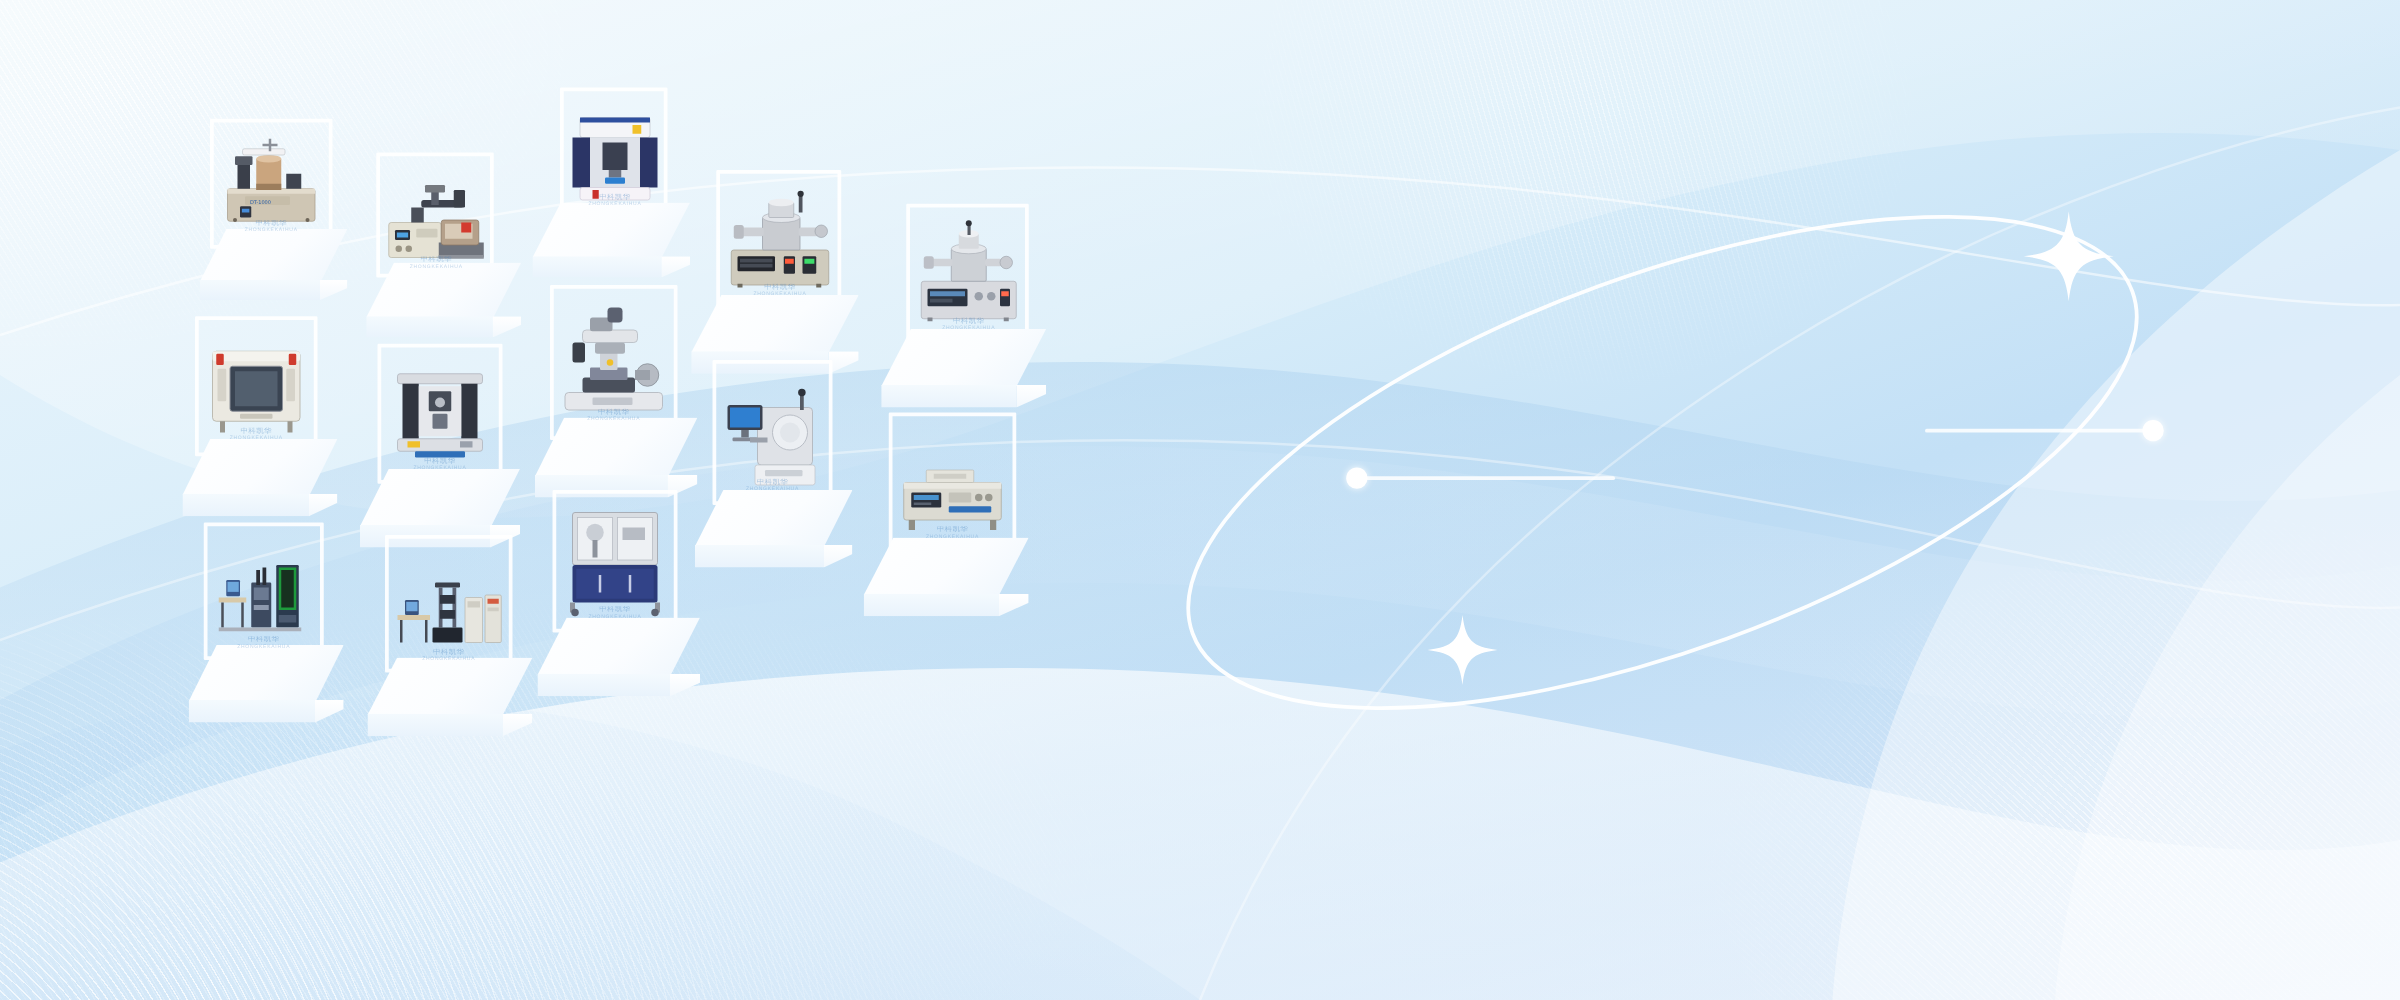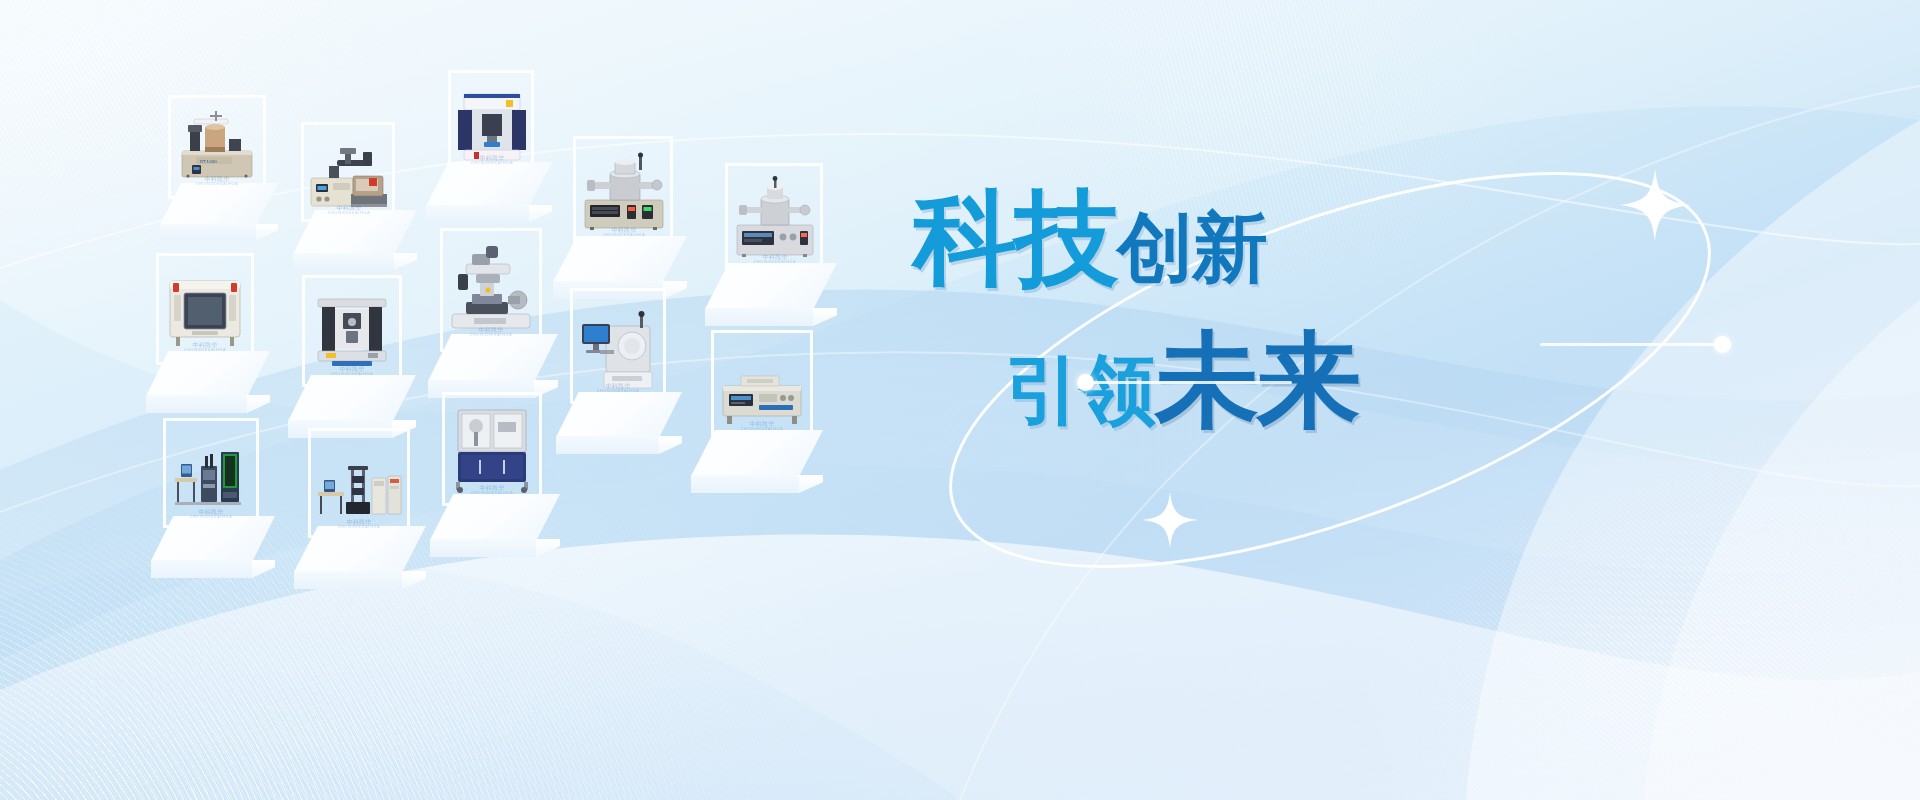--- a/index.html
+++ b/index.html
@@ -604,28 +604,20 @@
   </div>
 
   <div class="decor">
     <svg width="1920" height="800" viewBox="0 0 1920 800" style="position:absolute;inset:0;" aria-hidden="true">
       <g>
         <ellipse cx="1330" cy="370" rx="400" ry="150" transform="rotate(-20 1330 370)" fill="none" stroke="#ffffff" stroke-opacity=".95" stroke-width="3"></ellipse>
       </g>
     </svg>
   </div>
 
-  <div class="headline">
-    <div class="line l1">
-      <span class="big1">科技</span><span class="sml1">创新</span>
-    </div>
-    <div class="line l2">
-      <span class="sml2">引领</span><span class="big2">未来</span>
-    </div>
-  </div>
 
   <div class="decor">
 
     <div class="dotline" style="left:1092px;top:381px;width:200px;"></div>
     <div class="dot" style="left:1077px;top:374px;width:17px;height:17px;"></div>
 
     <div class="dotline" style="left:1540px;top:343px;width:184px;"></div>
     <div class="dot" style="left:1714px;top:336px;width:17px;height:17px;"></div>
 
     <div class="sparkle" style="left:1619px;top:169px;width:72px;height:72px;">

